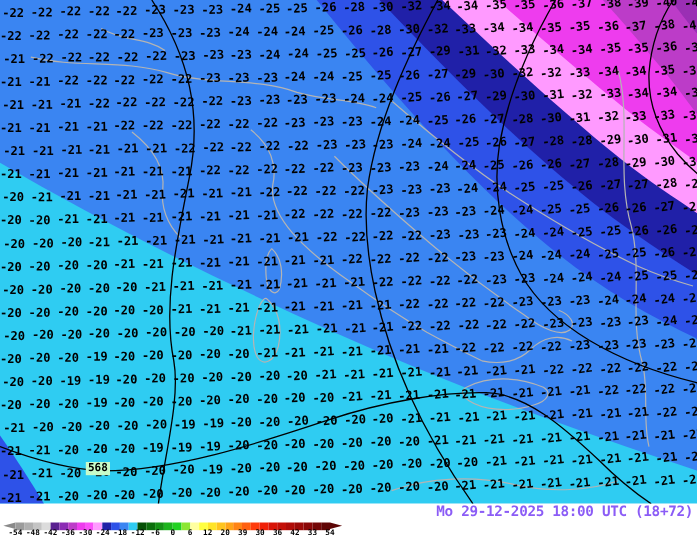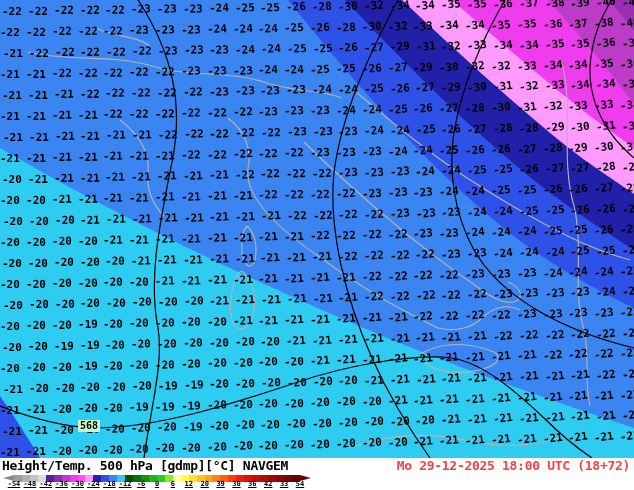--- a/index.html
+++ b/index.html
@@ -8,34 +8,34 @@
   #map{position:absolute;left:0;top:0;width:634px;height:458px;overflow:hidden;}
   #map svg{position:absolute;left:0;top:0;}
   .tnum{position:absolute;font:bold 11px "DejaVu Sans Mono",monospace;color:#000;
         white-space:nowrap;transform-origin:left center;line-height:11px;}
   .c568{position:absolute;left:78px;top:420px;background:#c9fbc9;color:#000;
         font:bold 10px "DejaVu Sans Mono",monospace;padding:0 2px;line-height:12px;}
   #bar{position:absolute;left:0;top:458px;width:634px;height:32px;background:#fff;}
   .title{position:absolute;left:2px;top:0px;font:bold 13px "DejaVu Sans Mono",monospace;
          color:#000;white-space:nowrap;letter-spacing:-0.3px;}
   .datetime{position:absolute;right:4px;top:0px;font:bold 13px "DejaVu Sans Mono",monospace;
-         color:#ef4444;white-space:nowrap;letter-spacing:-0.3px;}
+         color:#8b5cf6;white-space:nowrap;letter-spacing:-0.3px;}
   .credit{position:absolute;right:4px;top:16px;font:bold 12px "DejaVu Sans Mono",monospace;
          color:#2b62c6;text-decoration:none;white-space:nowrap;}
   #cbar{position:absolute;left:14px;top:17px;width:286px;height:13px;}
   #cells{position:absolute;left:0;top:0;height:7px;width:286px;display:flex;}
   #cells div{flex:1 1 auto;height:7px;}
   .arrowL{position:absolute;left:-11px;top:0;width:0;height:0;
           border-top:3.5px solid transparent;border-bottom:3.5px solid transparent;
           border-right:11px solid #8a8a8a;}
   .arrowR{position:absolute;right:-11px;top:0;width:0;height:0;
           border-top:3.5px solid transparent;border-bottom:3.5px solid transparent;
           border-left:11px solid #5c0606;}
   .tick{position:absolute;top:5px;font:bold 7px "DejaVu Sans Mono",monospace;color:#000;
-        transform:translateX(-50%);white-space:nowrap;text-decoration:underline;}
+        transform:translateX(-50%);white-space:nowrap;}
 </style>
 </head>
 <body>
 
 <div id="app">
   <div id="map">
     <svg width="634" height="458" viewBox="0 0 634 458">
 
       <rect x="0" y="0" width="634" height="458" fill="#2fccf2"></rect>
       <path d="M0,148 C120,218 250,280 380,335 C470,372 550,400 634,428 L634,0 L0,0 Z" fill="#3a85f2"></path>
@@ -621,21 +621,20 @@
         <span class="tnum" style="left: 542.5px; top: 433.875px; transform: rotate(-6.8deg);">-21</span>
         <span class="tnum" style="left: 568.333px; top: 433.25px; transform: rotate(-7.2deg);">-21</span>
         <span class="tnum" style="left: 594.167px; top: 432.625px; transform: rotate(-7.5deg);">-21</span>
         <span class="tnum" style="left: 620px; top: 432px; transform: rotate(-7.8deg);">-21</span>
       </div>
 
     <div class="c568">568</div>
   </div>
 
   <div id="bar">
-    <span class="title">Height/Temp. 500 hPa [gdmp][°C] NAVGEM</span>
     <span class="datetime">Mo 29-12-2025 18:00 UTC (18+72)</span>
     <div id="cbar">
       <div class="arrowL" style="border-right-color: rgb(138, 138, 138);"></div>
       <div id="cells">
           <div style="background: rgb(156, 156, 156);"></div>
           <div style="background: rgb(176, 176, 176);"></div>
           <div style="background: rgb(196, 196, 196);"></div>
           <div style="background: rgb(220, 220, 220);"></div>
           <div style="background: rgb(90, 32, 144);"></div>
           <div style="background: rgb(140, 44, 180);"></div>

